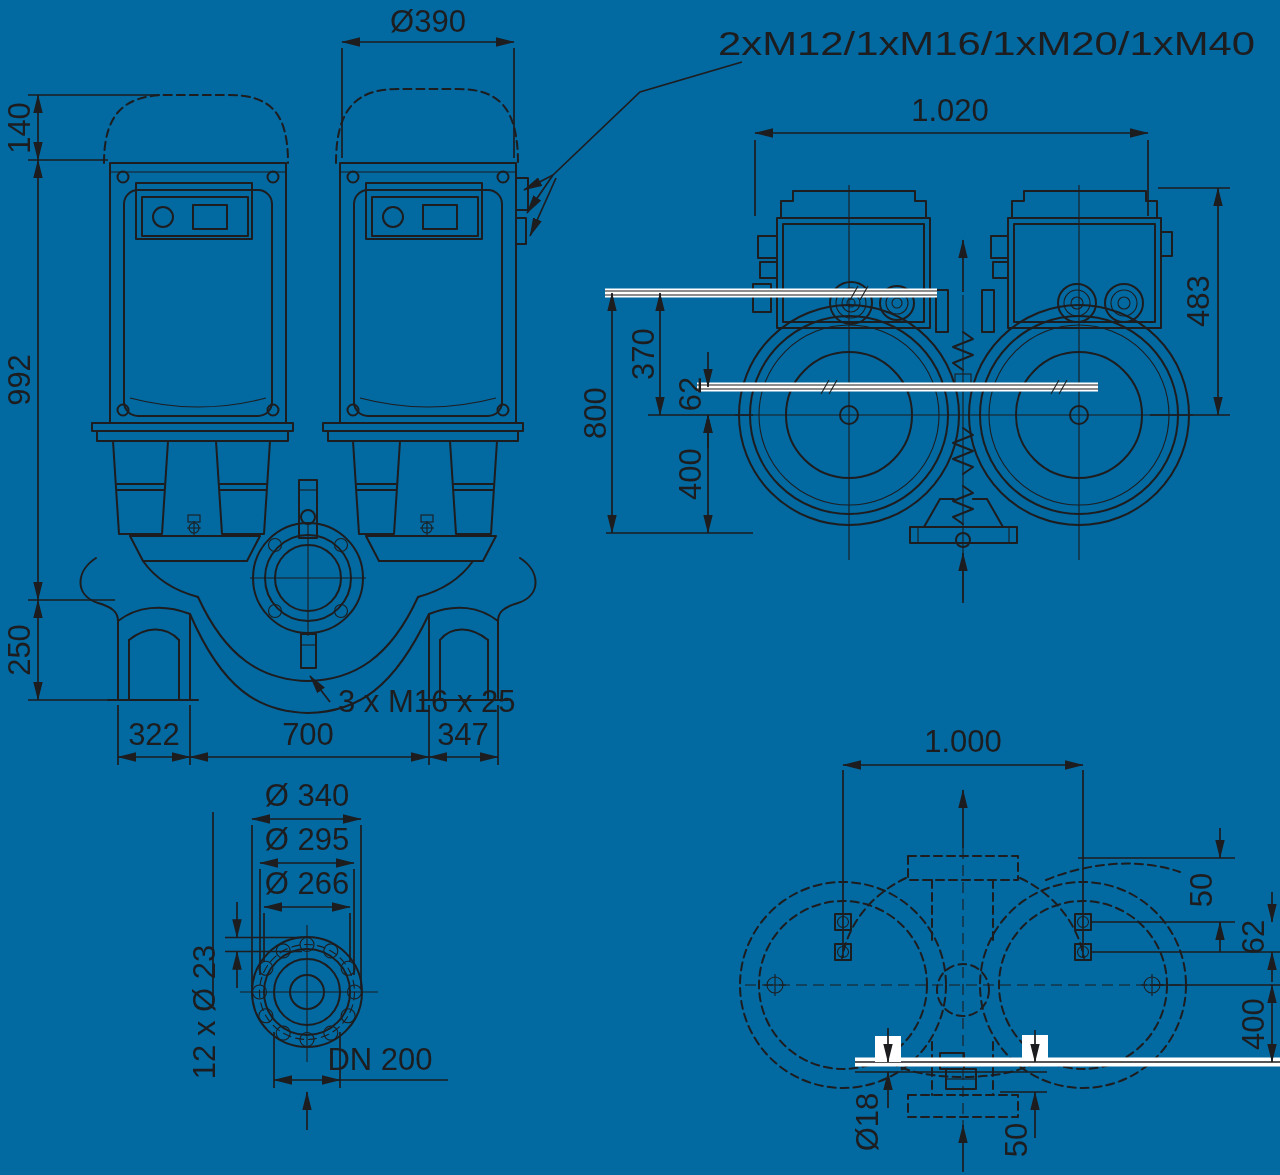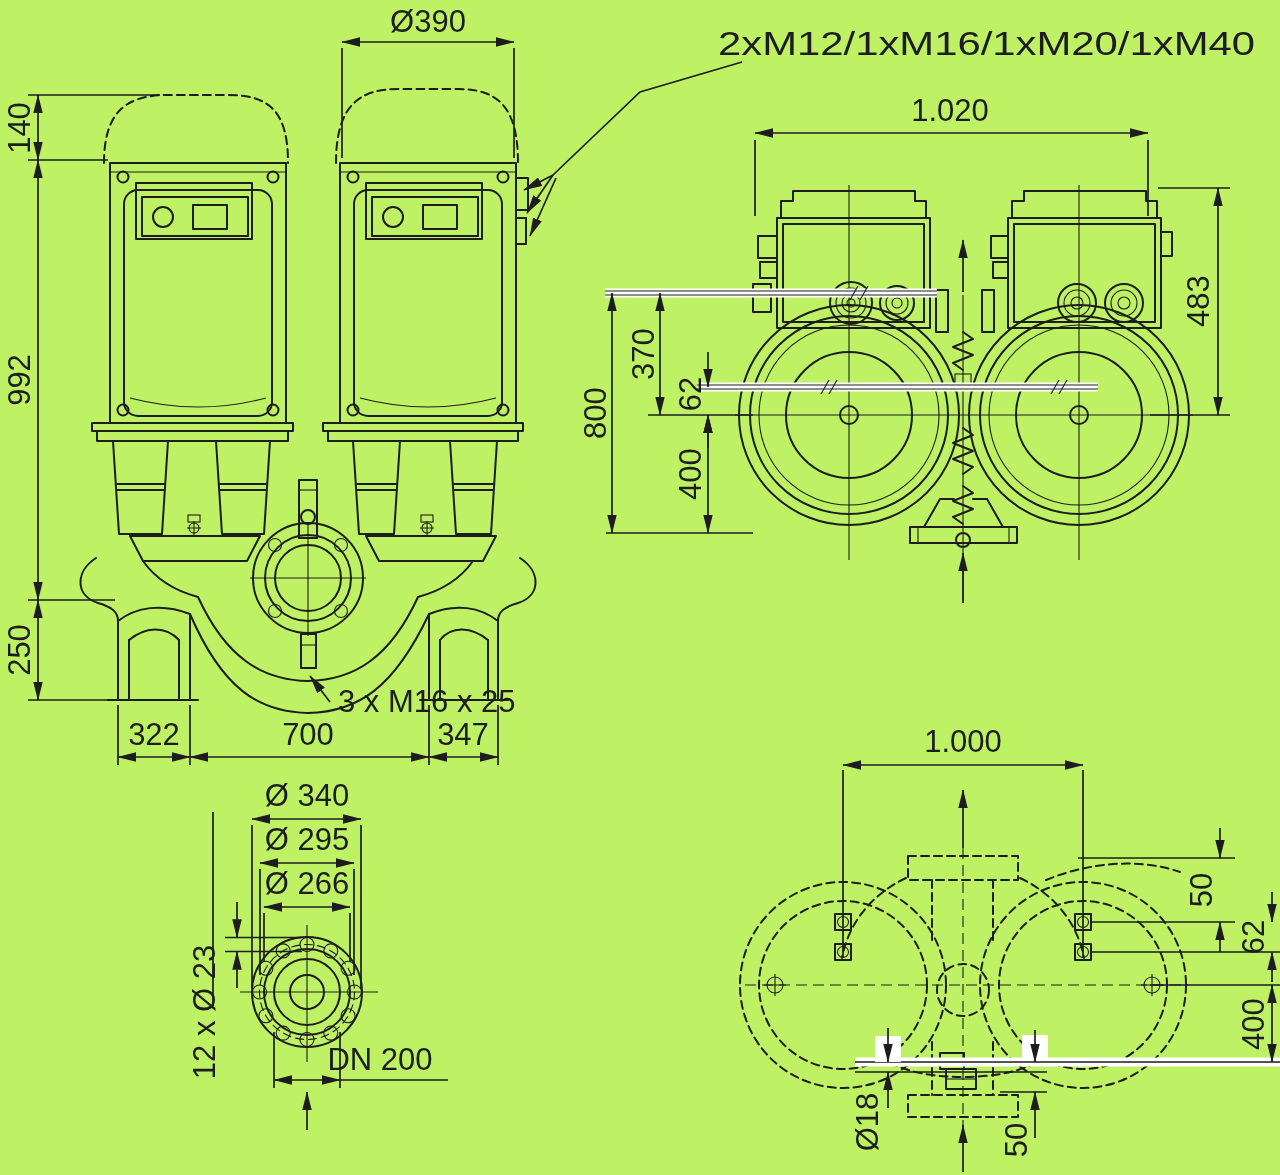--- a/index.html
+++ b/index.html
@@ -1,16 +1,16 @@
 <!DOCTYPE html>
 <html><head>
 <meta charset="utf-8">
 <style>
   html,body{margin:0;padding:0;background:#fff;}
-  .stage{position:relative;width:1280px;height:1175px;background:#bef264;overflow:hidden;
+  .stage{position:relative;width:1280px;height:1175px;background:#0369a1;overflow:hidden;
          font-family:"Liberation Sans", sans-serif;}
   svg{position:absolute;left:0;top:0;}
   .geo{stroke:#1d1d1f;stroke-width:2;fill:none;stroke-linecap:round;stroke-linejoin:round;}
   .thin{stroke:#1d1d1f;stroke-width:1.1;fill:none;}
   .dash{stroke-dasharray:8 5;}
   .cdash{stroke-dasharray:11 6;}
   .dim{stroke:#1d1d1f;stroke-width:1.7;fill:none;}
   .ext{stroke:#1d1d1f;stroke-width:1.7;fill:none;}
   .wcase{stroke:#ffffff;stroke-width:9;fill:none;}
   text{fill:#1d1d1f;font-family:"Liberation Sans", sans-serif;font-size:31px;}

